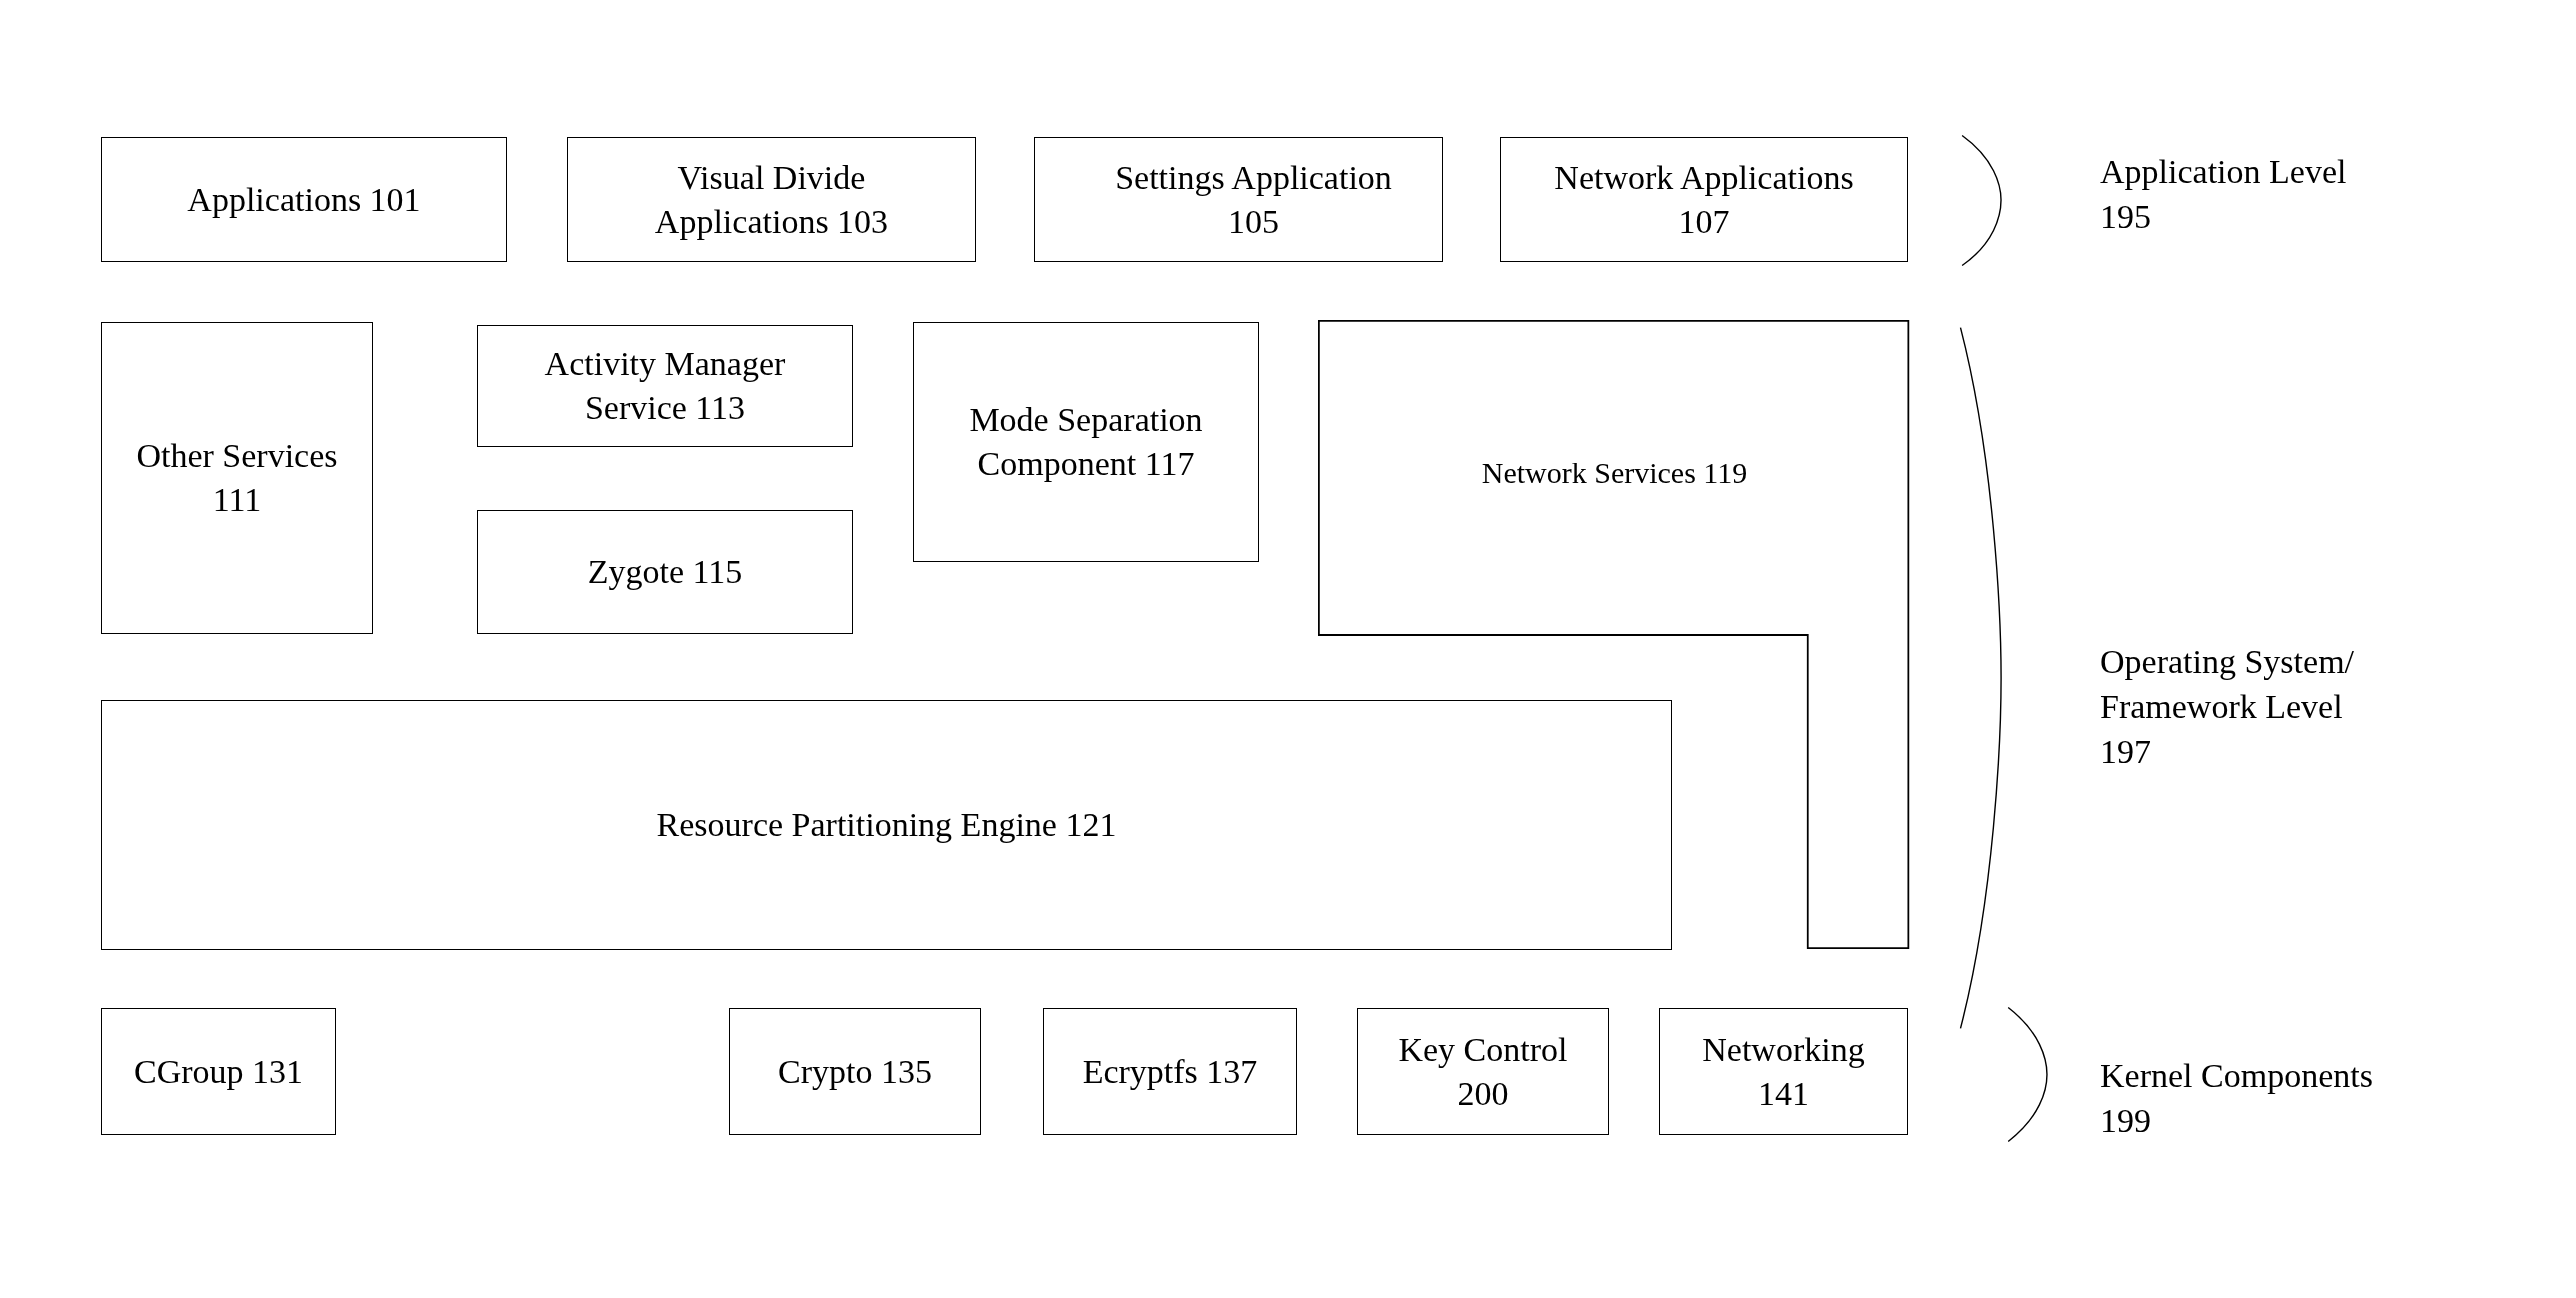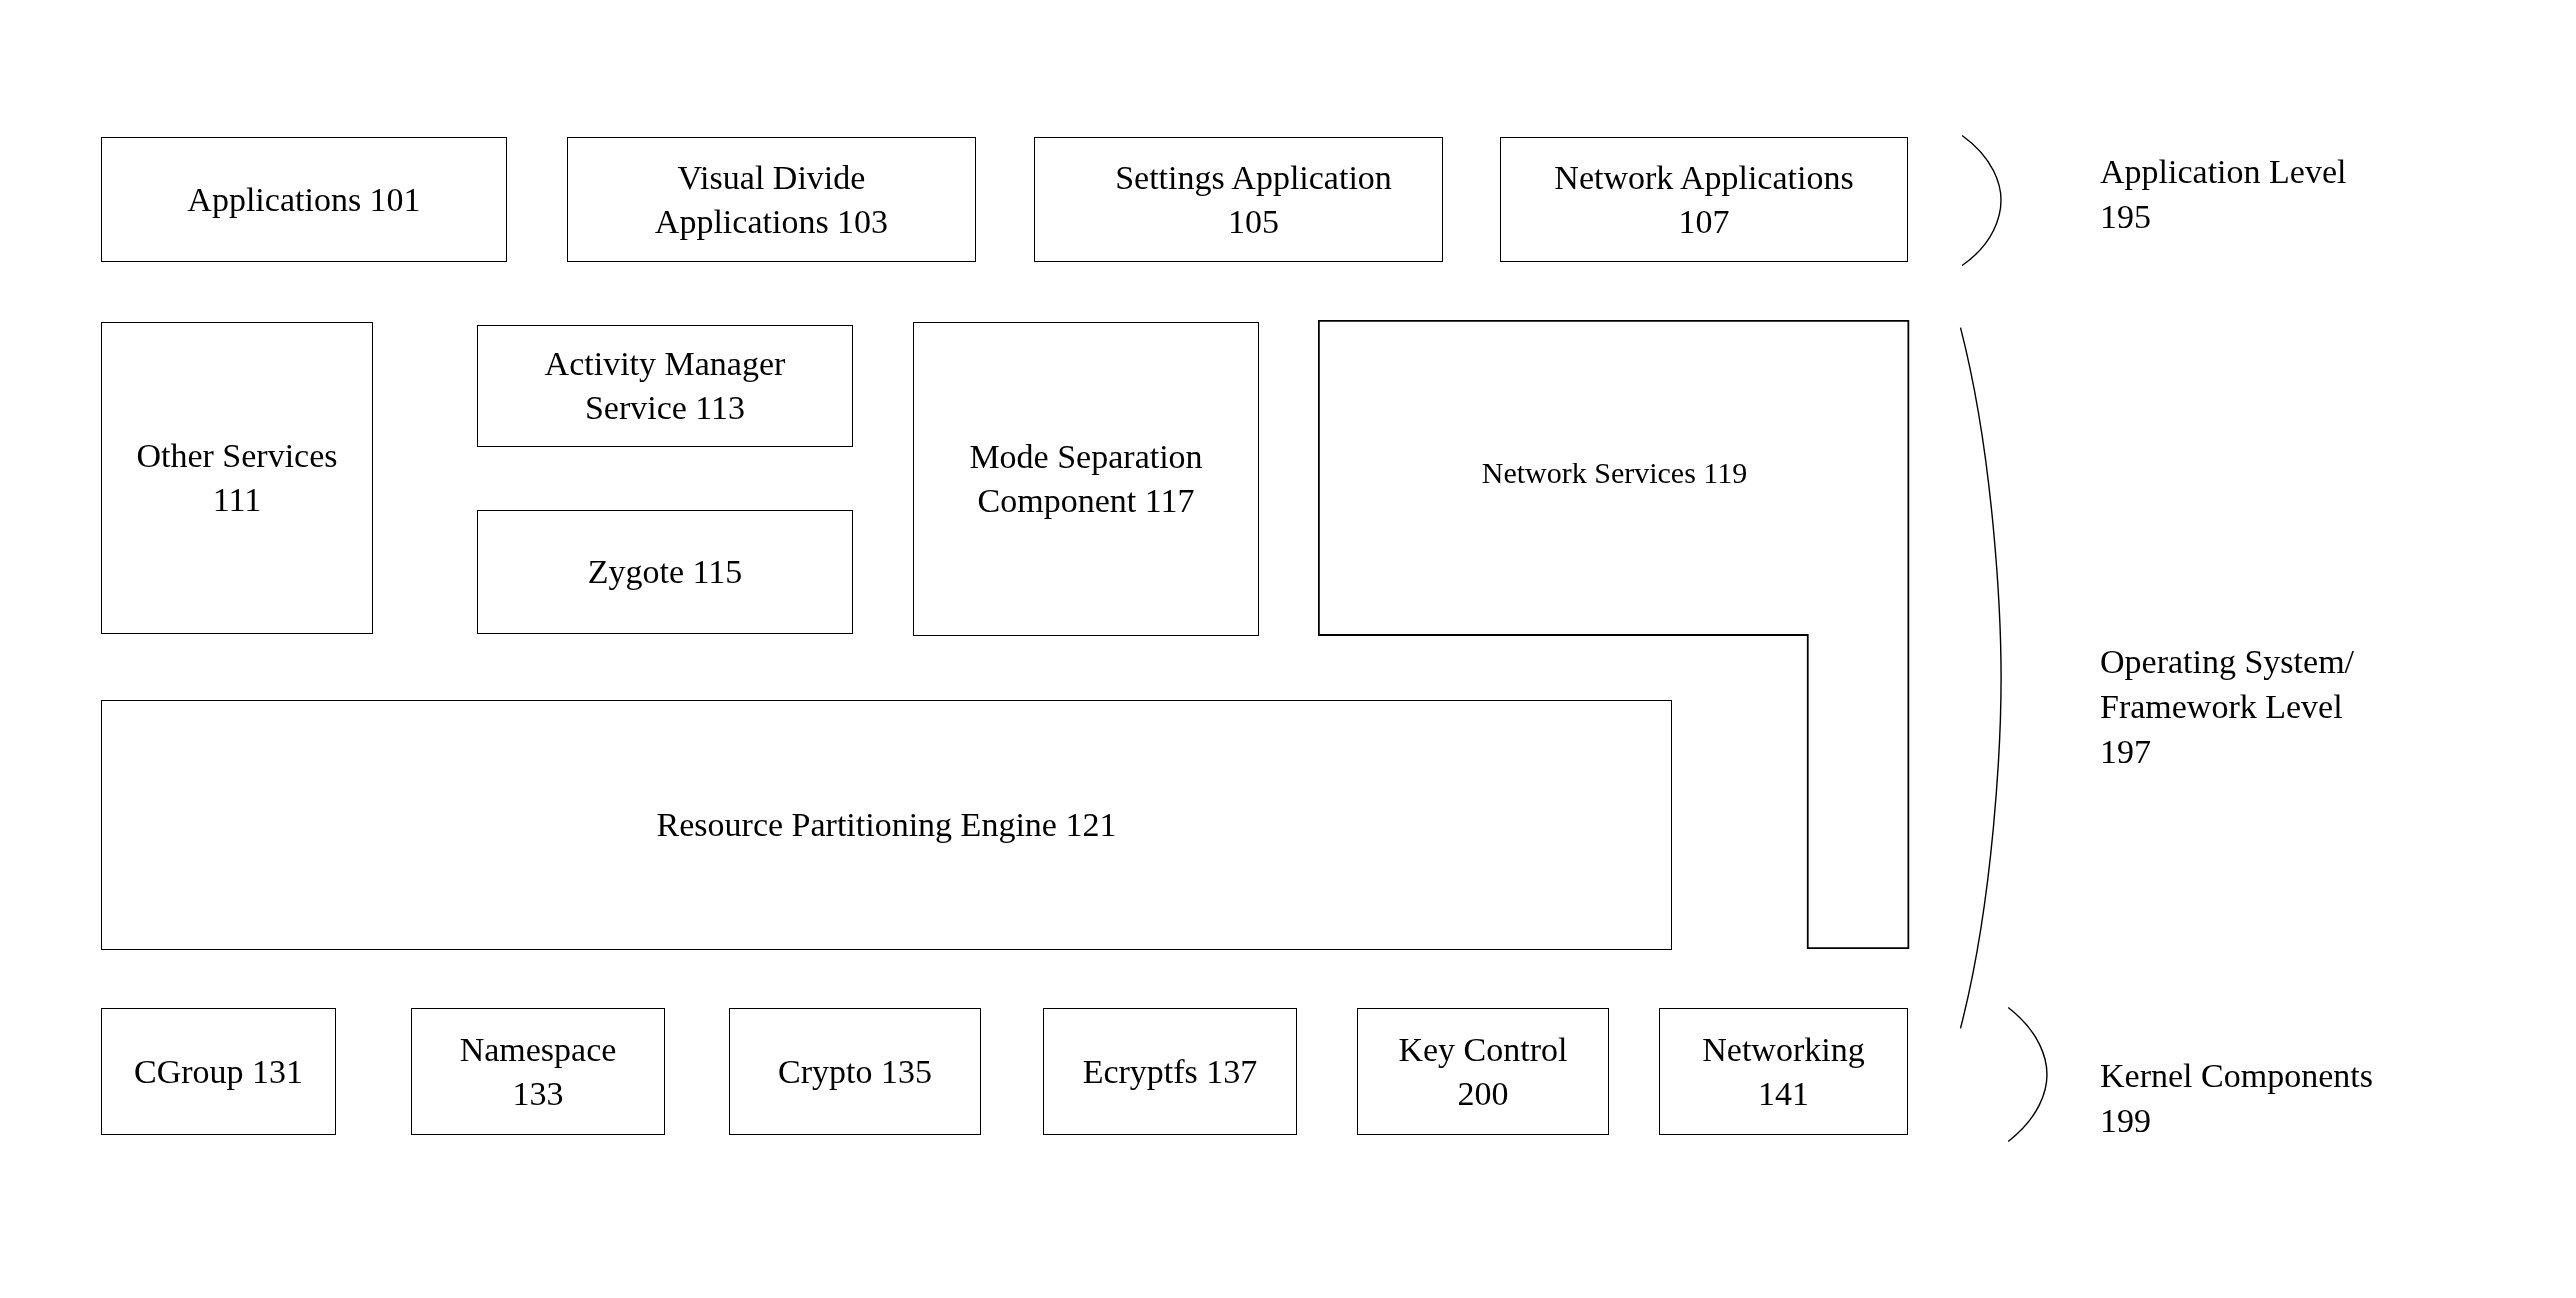--- a/index.html
+++ b/index.html
@@ -87,21 +87,21 @@
 195</div>
 
   <div class="box" style="left:101px; top:322px; width:272px; height:312px;">Other Services
 111</div>
 
   <div class="box" style="left:477px; top:325px; width:376px; height:122px;">Activity Manager
 Service 113</div>
 
   <div class="box" style="left:477px; top:510px; width:376px; height:124px;">Zygote 115</div>
 
-  <div class="box" style="left:913px; top:322px; width:346px; height:314px;">Mode Separation
+  <div class="box" style="left:913px; top:322px; width:346px; height:240px;">Mode Separation
 Component 117</div>
 
   <div class="lshape" style="left:1318px; top:320px; width:593px; height:630px;">
     <svg width="593" height="630" viewBox="0 0 672 714" preserveAspectRatio="none">
 
       <path d="M 1 1 L 669 1 L 669 712 L 555 712 L 555 357 L 1 357 Z" fill="#ffffff" stroke="#000000" stroke-width="2"></path>
     </svg>
     <div class="lshape-label" style="top:134px;">Network Services 119</div>
   </div>
 
@@ -112,22 +112,20 @@
       <path d="M 6 3 C 44 150, 52 330, 52 400 C 52 470, 44 650, 6 797" fill="none" stroke="#000000" stroke-width="1.6"></path>
     </svg>
   </div>
 
   <div class="tier-label" style="left:2100px; top:640px; width:397px;">Operating System/
 Framework Level
 197</div>
 
   <div class="box" style="left:101px; top:1008px; width:235px; height:127px;">CGroup 131</div>
 
-  <div class="box" style="left:411px; top:1008px; width:254px; height:127px;">Namespace
-133</div>
 
   <div class="box" style="left:729px; top:1008px; width:252px; height:127px;">Crypto 135</div>
 
   <div class="box" style="left:1043px; top:1008px; width:254px; height:127px;">Ecryptfs 137</div>
 
   <div class="box" style="left:1357px; top:1008px; width:252px; height:127px;">Key Control
 200</div>
 
   <div class="box" style="left:1659px; top:1008px; width:249px; height:127px;">Networking
 141</div>

